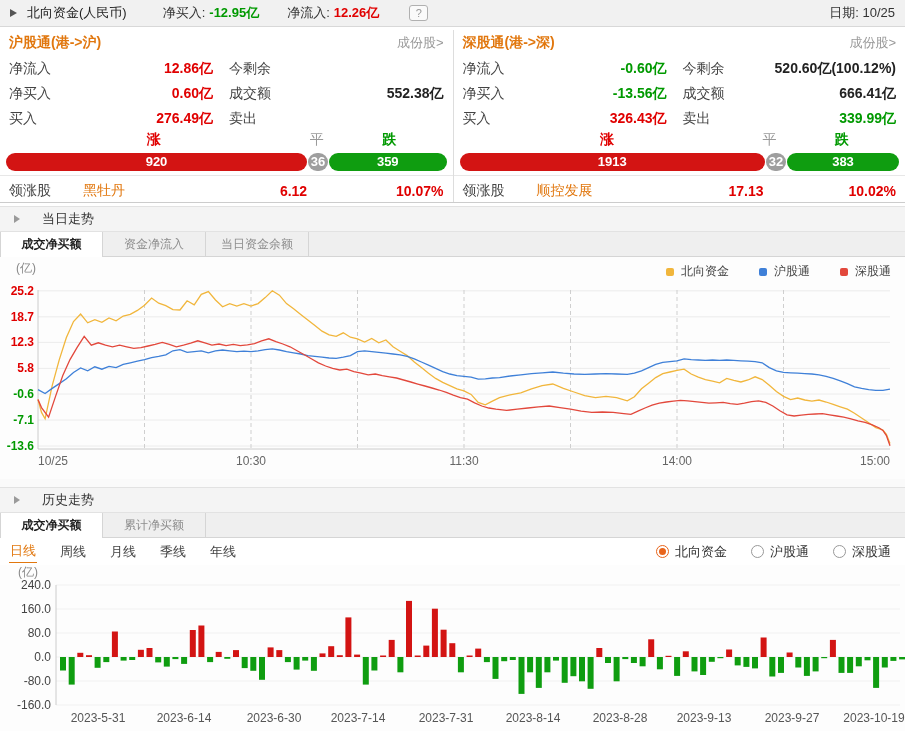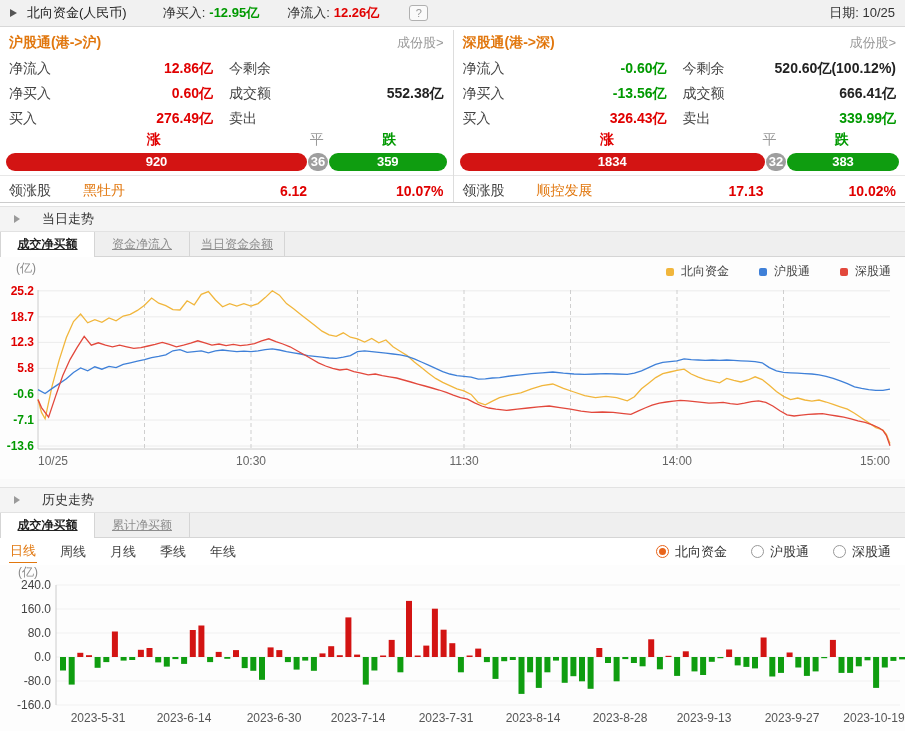--- a/index.html
+++ b/index.html
@@ -50,21 +50,21 @@
 
   
   .gap3 { height:3px; }
   .gap8 { height:8px; background:#fafafa; }
   .sechead { height:26px; background:#f4f4f4; border-top:1px solid #e2e2e2; border-bottom:1px solid #e2e2e2;
     display:flex; align-items:center; }
   .sechead .arrow { width:0; height:0; border-left:6px solid #9a9a9a; border-top:4px solid transparent;
     border-bottom:4px solid transparent; margin-left:14px; }
   .sechead .stitle { margin-left:22px; color:#333; font-size:13px; }
   .tabs { height:25px; background:#efefef; border-bottom:1px solid #d5d5d5; display:flex; }
-  .tab { width:95px; text-align:center; line-height:24px; color:#8d8d8d; border-right:1px solid #d5d5d5;text-decoration:underline; }
+  .tab { width:103px; text-align:center; line-height:24px; color:#8d8d8d; border-right:1px solid #d5d5d5; }
   .tab:first-child { border-left:1px solid #d5d5d5; }
   .tab.active { background:#fff; color:#222; font-weight:bold; height:25px; }
   .tabs .fill { flex:1; }
 
   
   .chart1 { position:relative; height:222px; background:#fdfdfd; }
   .legend { position:absolute; top:6px; right:14px; display:flex; gap:30px; color:#444; z-index:2; }
   .lg-item { display:flex; align-items:center; }
   .lg-sq { width:8px; height:8px; border-radius:2px; display:inline-block; margin-right:7px; }
   .chart1 svg, .chart2 svg { position:absolute; left:0; top:0; }
@@ -162,21 +162,21 @@
       <span class="pval v1 red">326.43亿</span>
       <span class="plabel l2">卖出</span>
       <span class="pval v2 green">339.99亿</span>
     </div>
     <div class="udlabels">
       <span class="ud-up">涨</span>
       <span class="ud-flat">平</span>
       <span class="ud-down">跌</span>
     </div>
     <div class="udbar">
-      <div class="seg segr" style="flex-grow: 1045;">1834</div>
+      <div class="seg segr" style="flex-grow: 1045;">1913</div>
       <div class="seg segg" style="flex-grow: 32;">32</div>
       <div class="seg segd" style="flex-grow: 383;">383</div>
     </div>
     <div class="leader">
       <span class="plabel">领涨股</span>
       <span class="lname">顺控发展</span>
       <span class="lprice">17.13</span>
       <span class="lpct">10.02%</span>
     </div>
   </div>

